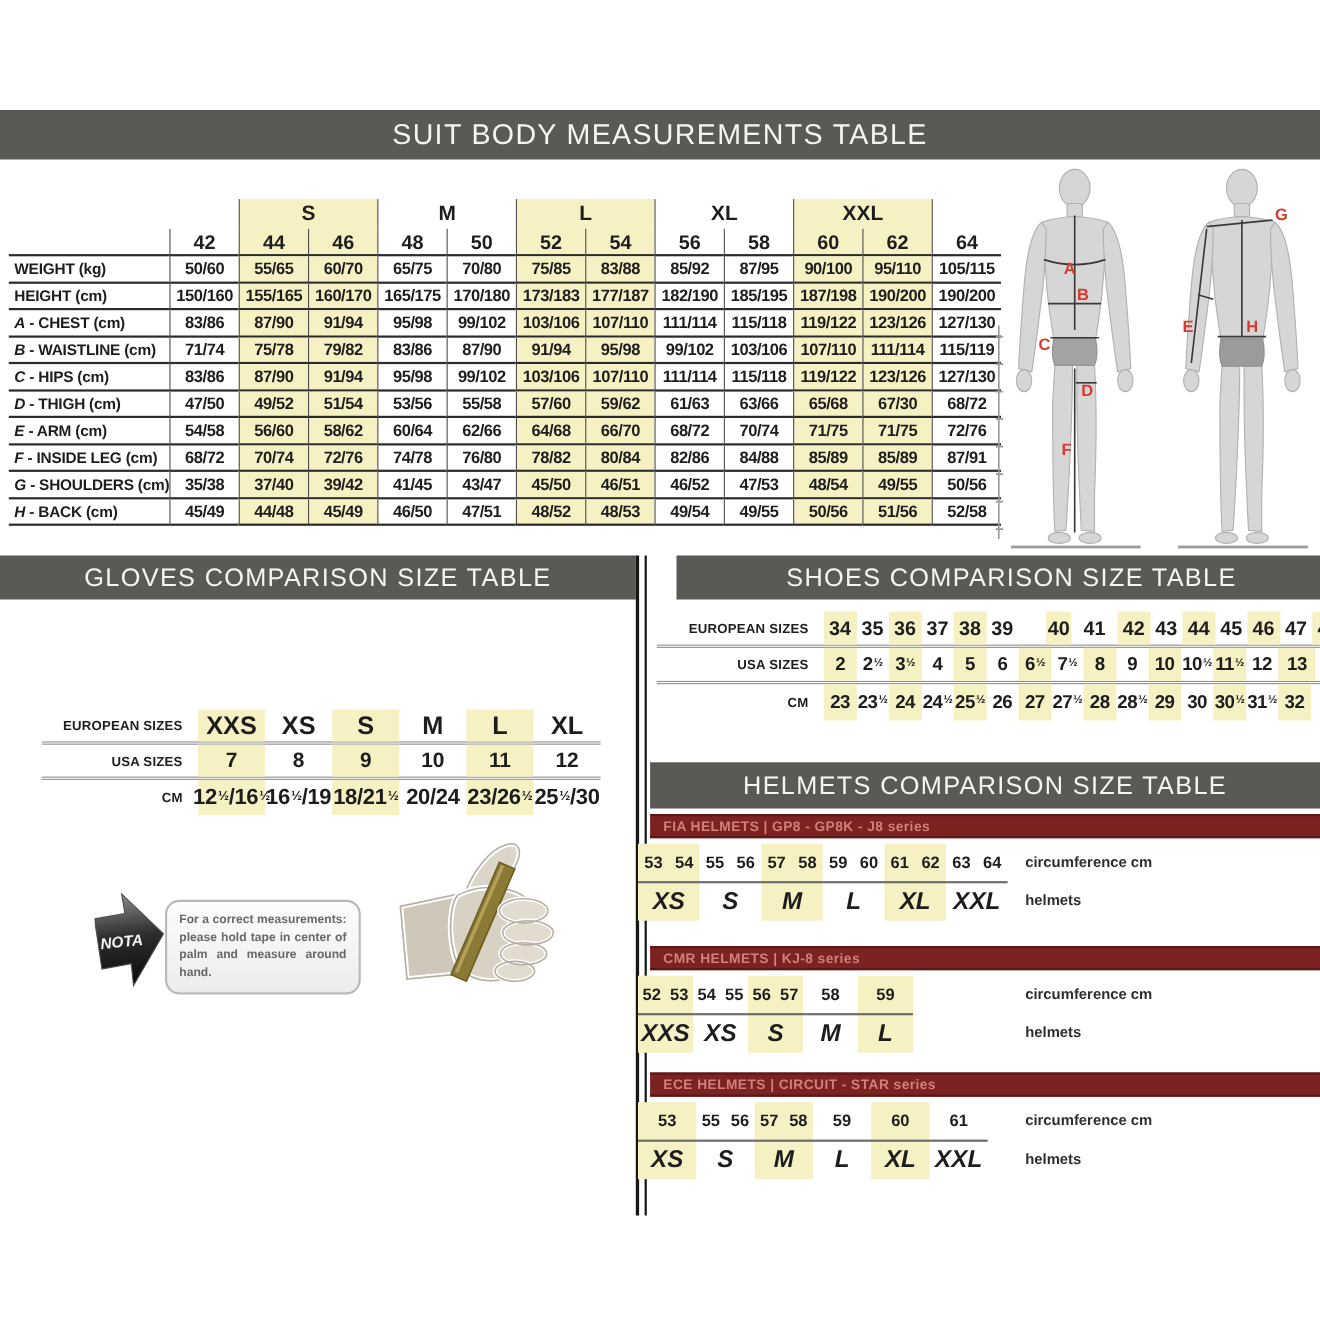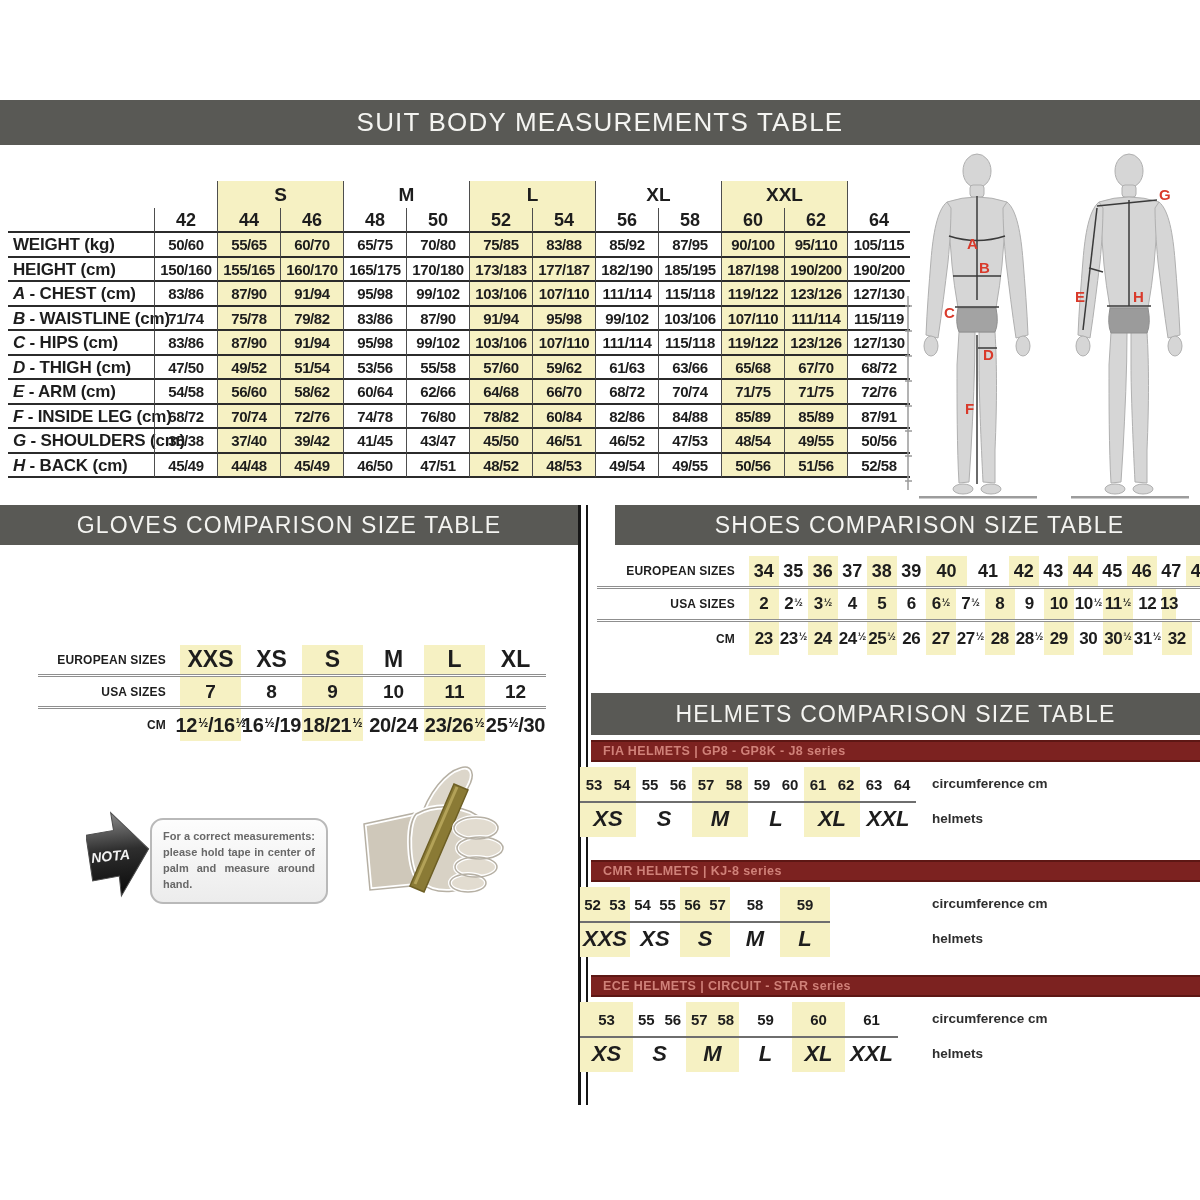--- a/index.html
+++ b/index.html
@@ -40,21 +40,21 @@
   }
   #suit-table > div{box-sizing:border-box;}
   .ssp{height:27px;}
   .ssp2{height:25px;border-bottom:2.5px solid var(--rule-dark);}
   .sg{height:27px;line-height:27px;text-align:center;font-weight:bold;font-size:19px;}
   .sg.gb{border-left:1.5px solid var(--rule-mid);}
   .sch{height:25px;line-height:24px;text-align:center;font-weight:bold;font-size:18px;
        border-left:1.5px solid var(--rule-mid);border-bottom:2.5px solid var(--rule-dark);}
   .sv{height:24.5px;line-height:23px;text-align:center;font-weight:bold;font-size:15px;letter-spacing:-0.4px;
       border-left:1.5px solid var(--rule-mid);border-bottom:2.5px solid var(--rule-dark);}
-  .slabel{height:24.5px;line-height:23px;font-weight:bold;font-size:17px;letter-spacing:-0.2px;
+  .slabel{height:24.5px;line-height:23px;font-weight:bold;font-size:14px;letter-spacing:-0.2px;
       border-bottom:2.5px solid var(--rule-dark);padding-left:5px;white-space:nowrap;}
   .slabel .pfx{font-style:italic;}
   .hl{background:var(--yellow);}
   
   .ctable{position:absolute;}
   .crow{display:flex;align-items:stretch;}
   .crow.sep{border-bottom:3px double var(--rule-gray);box-sizing:border-box;}
   .tlabel{display:flex;align-items:center;justify-content:flex-end;padding-right:14px;
       font-weight:bold;font-size:12px;letter-spacing:0.2px;box-sizing:border-box;}
   .cval{display:flex;align-items:center;justify-content:center;font-weight:bold;box-sizing:border-box;}
@@ -204,21 +204,21 @@
     <div class="sv">47/50</div>
     <div class="sv hl">49/52</div>
     <div class="sv hl">51/54</div>
     <div class="sv">53/56</div>
     <div class="sv">55/58</div>
     <div class="sv hl">57/60</div>
     <div class="sv hl">59/62</div>
     <div class="sv">61/63</div>
     <div class="sv">63/66</div>
     <div class="sv hl">65/68</div>
-    <div class="sv hl">67/70</div>
+    <div class="sv hl">67/30</div>
     <div class="sv">68/72</div>
     <div class="slabel"><span class="pfx">E</span> - ARM (cm)</div>
     <div class="sv">54/58</div>
     <div class="sv hl">56/60</div>
     <div class="sv hl">58/62</div>
     <div class="sv">60/64</div>
     <div class="sv">62/66</div>
     <div class="sv hl">64/68</div>
     <div class="sv hl">66/70</div>
     <div class="sv">68/72</div>
@@ -226,21 +226,21 @@
     <div class="sv hl">71/75</div>
     <div class="sv hl">71/75</div>
     <div class="sv">72/76</div>
     <div class="slabel"><span class="pfx">F</span> - INSIDE LEG (cm)</div>
     <div class="sv">68/72</div>
     <div class="sv hl">70/74</div>
     <div class="sv hl">72/76</div>
     <div class="sv">74/78</div>
     <div class="sv">76/80</div>
     <div class="sv hl">78/82</div>
-    <div class="sv hl">60/84</div>
+    <div class="sv hl">80/84</div>
     <div class="sv">82/86</div>
     <div class="sv">84/88</div>
     <div class="sv hl">85/89</div>
     <div class="sv hl">85/89</div>
     <div class="sv">87/91</div>
     <div class="slabel"><span class="pfx">G</span> - SHOULDERS (cm)</div>
     <div class="sv">35/38</div>
     <div class="sv hl">37/40</div>
     <div class="sv hl">39/42</div>
     <div class="sv">41/45</div>
@@ -378,21 +378,21 @@
   </div>
 <div id="shoes-table" class="ctable" style="left:597px;top:556px;">
     <div class="crow sep" style="height: 33px;">
       <div class="tlabel" style="width: 152px;">EUROPEAN SIZES</div>
       <div class="cval v-eu hl" style="width: 29.5px;">34</div>
       <div class="cval v-eu" style="width: 29.5px;">35</div>
       <div class="cval v-eu hl" style="width: 29.5px;">36</div>
       <div class="cval v-eu" style="width: 29.5px;">37</div>
       <div class="cval v-eu hl" style="width: 29.5px;">38</div>
       <div class="cval v-eu" style="width: 29.5px;">39</div>
-      <div class="cval v-eu hl" style="width: 41px;">40</div>
+      <div class="cval v-eu hl" style="width: 23px; margin-left: 25px;">40</div>
       <div class="cval v-eu" style="width: 42px;">41</div>
       <div class="cval v-eu hl" style="width: 29.5px;">42</div>
       <div class="cval v-eu" style="width: 29.5px;">43</div>
       <div class="cval v-eu hl" style="width: 29.5px;">44</div>
       <div class="cval v-eu" style="width: 29.5px;">45</div>
       <div class="cval v-eu hl" style="width: 29.5px;">46</div>
       <div class="cval v-eu" style="width: 29.5px;">47</div>
       <div class="cval v-eu hl" style="width: 29.5px;">48</div>
     </div>
     <div class="crow sep" style="height: 33px;">
@@ -404,21 +404,21 @@
       <div class="cval v-usa hl" style="width: 29.5px;">5</div>
       <div class="cval v-usa" style="width: 29.5px;">6</div>
       <div class="cval v-usa hl" style="width: 29.5px;">6<span class="frac">½</span></div>
       <div class="cval v-usa" style="width: 29.5px;">7<span class="frac">½</span></div>
       <div class="cval v-usa hl" style="width: 29.5px;">8</div>
       <div class="cval v-usa" style="width: 29.5px;">9</div>
       <div class="cval v-usa hl" style="width: 29.5px;">10</div>
       <div class="cval v-usa" style="width: 29.5px;">10<span class="frac">½</span></div>
       <div class="cval v-usa hl" style="width: 29.5px;">11<span class="frac">½</span></div>
       <div class="cval v-usa" style="width: 29.5px;">12</div>
-      <div class="cval v-usa hl" style="width: 14px;">13</div>
+      <div class="cval v-usa hl" style="width: 34px;">13</div>
     </div>
     <div class="crow" style="height: 33px;">
       <div class="tlabel" style="width: 152px;">CM</div>
       <div class="cval v-cm hl" style="width: 29.5px;">23</div>
       <div class="cval v-cm" style="width: 29.5px;">23<span class="frac">½</span></div>
       <div class="cval v-cm hl" style="width: 29.5px;">24</div>
       <div class="cval v-cm" style="width: 29.5px;">24<span class="frac">½</span></div>
       <div class="cval v-cm hl" style="width: 29.5px;">25<span class="frac">½</span></div>
       <div class="cval v-cm" style="width: 29.5px;">26</div>
       <div class="cval v-cm hl" style="width: 29.5px;">27</div>

